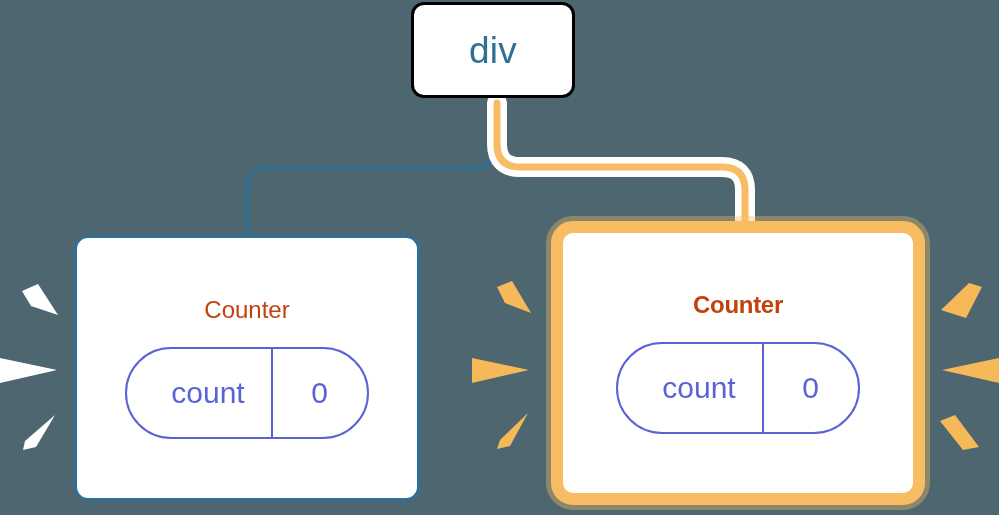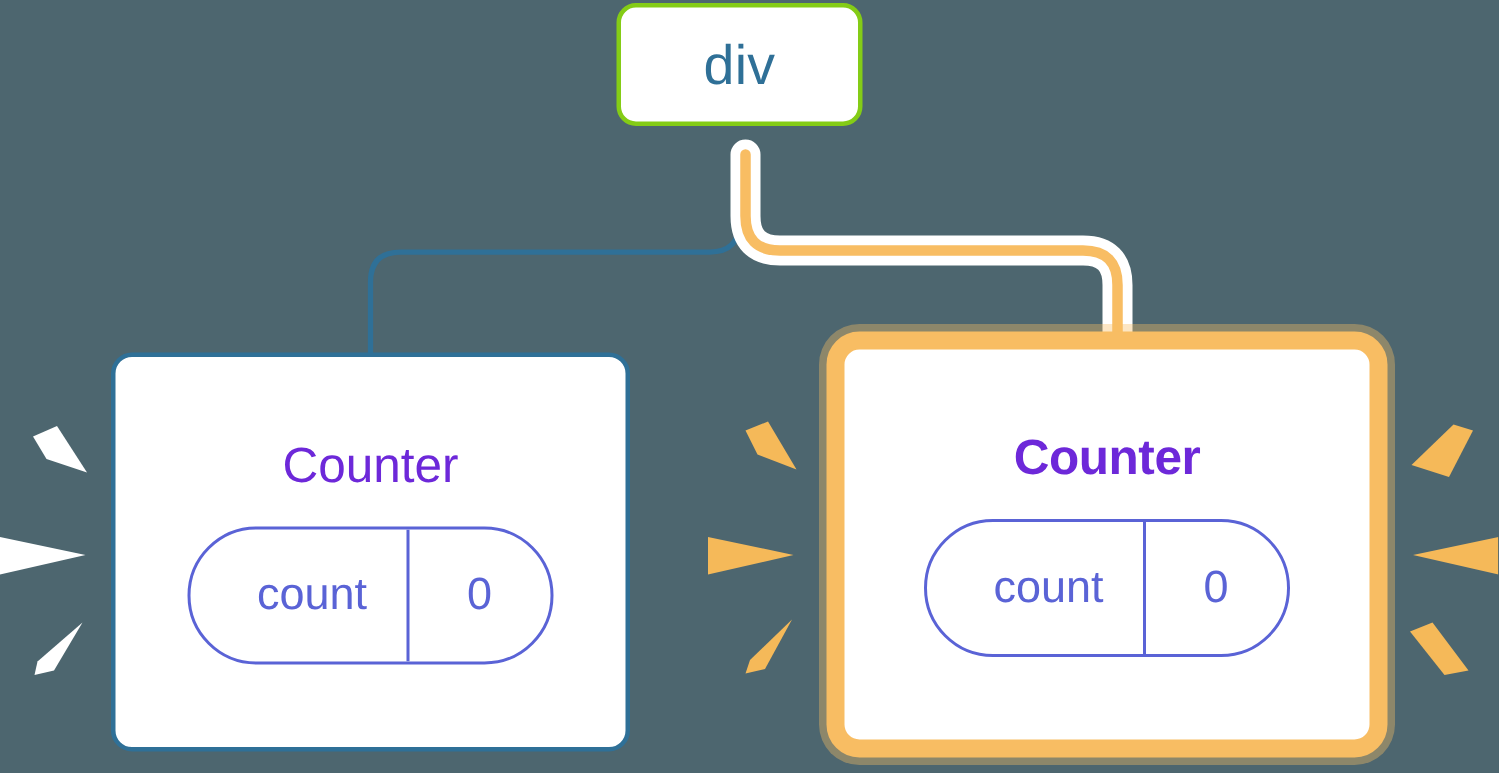--- a/index.html
+++ b/index.html
@@ -44,22 +44,22 @@
     display: flex;
     flex-direction: column;
     align-items: center;
     justify-content: center;
   }
 
   .node-root {
     left: 411px;
     top: 2px;
     width: 164px;
-    height: 82px;
-    border: 3px solid #84cc16;
+    height: 96px;
+    border: 3px solid #000000;
     border-radius: 13px;
     z-index: 6;
     align-items: center;
   }
   .node-root .node-title {
     font-size: 37px;
     font-weight: 400;
     color: #2f7097;
     letter-spacing: 0.2px;
     line-height: 1;
@@ -85,22 +85,22 @@
     width: 374px;
     height: 284px;
     border: 12px solid #f8bd63;
     border-radius: 22px;
     box-shadow: 0 0 0 5px rgba(248, 189, 99, 0.38);
     background: #ffffff;
     z-index: 7;
   }
 
   .node-title {
-    font-size: 33px;
-    color: #6d28d9;
+    font-size: 24px;
+    color: #c2410c;
     font-weight: 400;
     line-height: 1;
     margin-bottom: 25px;
     white-space: nowrap;
   }
   .node-title.is-bold {
     font-weight: 700;
     letter-spacing: -0.3px;
   }
 

